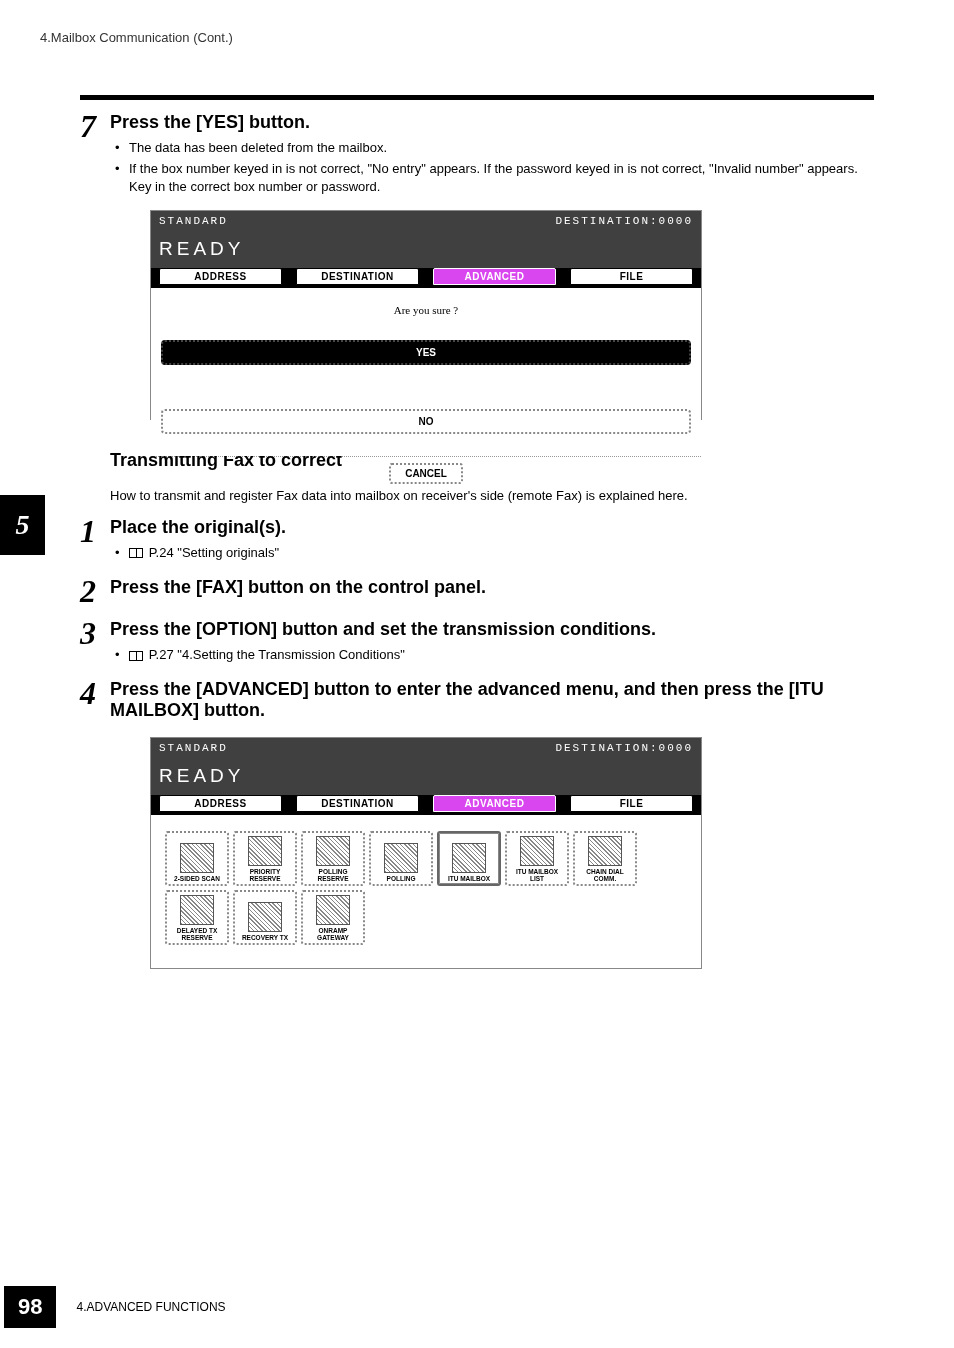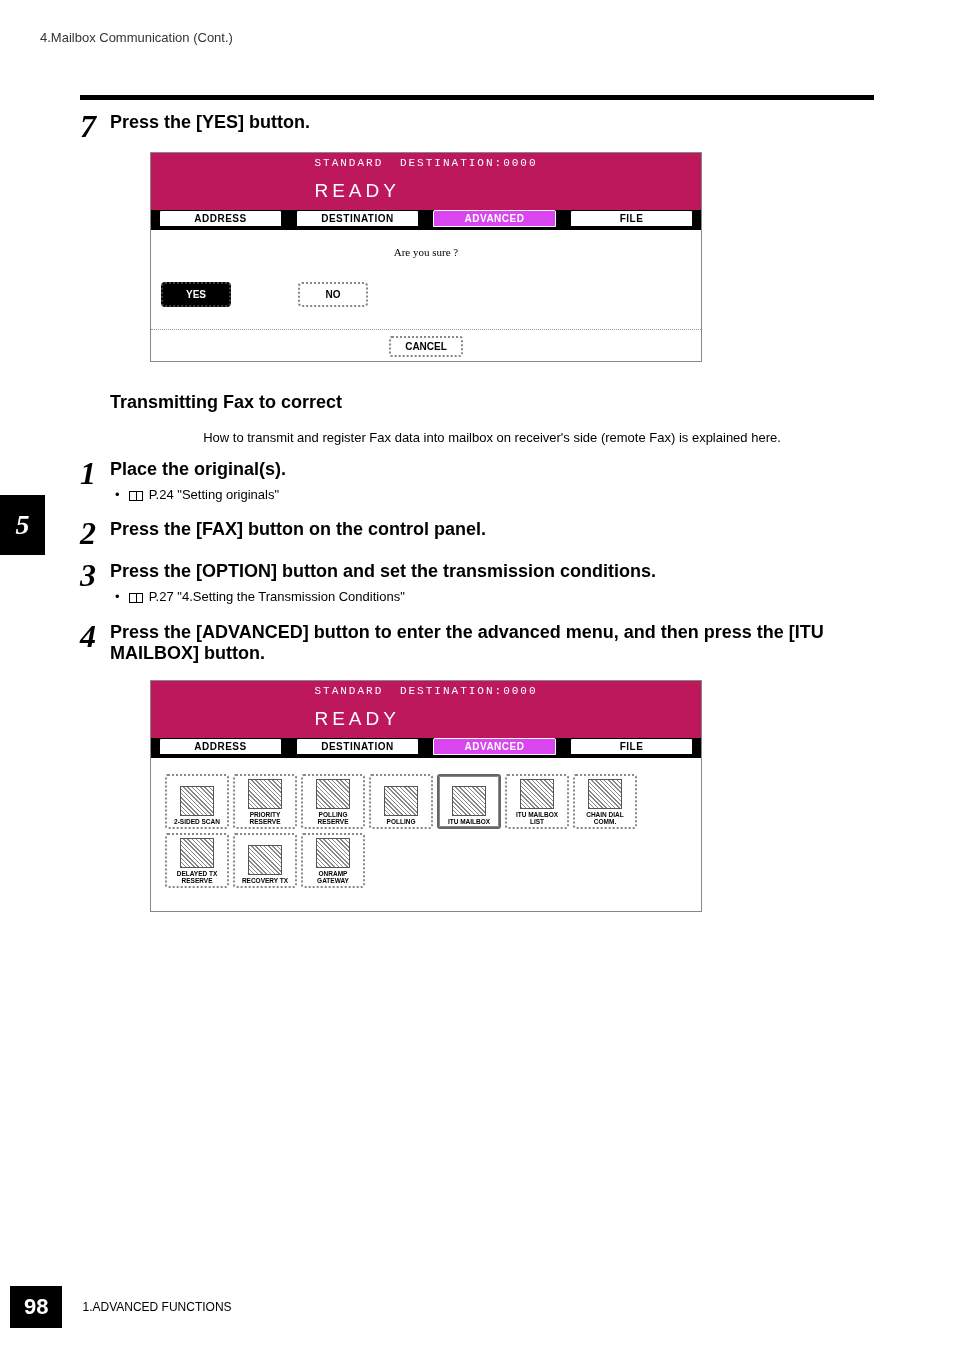--- a/index.html
+++ b/index.html
@@ -41,25 +41,25 @@
       width: 552px;
       border: 1px solid #888;
       background: #fff;
       font-family: "Courier New", monospace;
       font-size: 11px;
     }
     .screenshot.short { height: 210px; }
     .screenshot.tall { height: 232px; }
     
     .ss-header {
-      background: #be185d;
+      background: #404040;
       color: #fff;
       padding: 4px 8px 8px 8px;
       display: flex;
-      justify-content: center;
+      justify-content: space-between;
       align-items: flex-start;
       font-family: "Courier New", monospace;
       letter-spacing: 2px;
       font-size: 11px;
     }
     .ss-header .ready { font-size: 19px; font-family: Liberation Sans, sans-serif; letter-spacing: 4px; display: block; margin-top: 11px; }
     
     .ss-tabs { background: #000; padding: 0 8px 3px 8px; display: flex; gap: 14px; }
     .ss-tab {
       background: #fff;
@@ -71,21 +71,21 @@
       font-family: Arial, sans-serif;
       letter-spacing: 0.5px;
       border-radius: 2px 2px 0 0;
       flex: 1;
       text-align: center;
     }
     .ss-tab.active { background: #d946ef; color: #fff; border: 1px solid #fff; }
     
     .ss-body { padding: 10px; background: #fff; position: relative; }
     .ss-prompt { text-align: center; font-family: Liberation Serif, serif; font-size: 11px; margin: 6px 0 24px 0; }
-    .ss-yesno { display: flex; justify-content: flex-start; gap: 67px; margin-bottom: 12px; }
+    .ss-yesno { display: flex; justify-content: space-between; gap: 44px; margin-bottom: 12px; flex-direction: column; }
     .ss-btn {
       border: 2px dotted #888;
       padding: 5px 20px;
       font-size: 10px;
       font-weight: bold;
       font-family: Arial, sans-serif;
       min-width: 70px;
       text-align: center;
       border-radius: 4px;
     }
@@ -107,25 +107,25 @@
       font-weight: bold;
       font-family: Arial, sans-serif;
       padding: 2px;
       text-align: center;
       border-radius: 3px;
     }
     .ss-grid-btn.sel { border: 2px solid #666; box-shadow: inset 0 0 0 1px #888; }
     .ss-grid-icon { width: 34px; height: 30px; background: repeating-linear-gradient(45deg, #888 0 1px, transparent 1px 3px); border: 1px solid #555; margin-bottom: 2px; }
     
     .section-heading { font-size: 18px; font-weight: bold; margin: 30px 0 8px 70px; }
-    .section-intro { font-size: 13px; margin: 16px 0 10px 70px; line-height: 1.4; text-align: center; }
+    .section-intro { font-size: 13px; margin: 16px 0 10px 70px; line-height: 1.4; }
     
     .page-number-bar {
       position: absolute;
-      left: 10px;
+      left: 4px;
       bottom: 20px;
       display: flex;
       align-items: center;
     }
     .page-number { background: #000; color: #fff; font-size: 22px; font-weight: bold; padding: 8px 14px; }
     .footer-text { font-size: 12px; margin-left: 20px; }
   </style>
 </head>
 <body>
 
@@ -133,20 +133,24 @@
 
   <div class="header-line">4.Mailbox Communication (Cont.)</div>
 
   <div class="chapter-tab">5</div>
 
   <div class="thick-rule"></div>
   <div class="step">
     <div class="step-num">7</div>
     <div class="step-body">
       <div class="step-title">Press the [YES] button.</div>
+      <ul class="bullet-list">
+        <li>The data has been deleted from the mailbox.</li>
+        <li>If the box number keyed in is not correct, "No entry" appears. If the password keyed in is not correct, "Invalid number" appears. Key in the correct box number or password.</li>
+      </ul>
     </div>
   </div>
 
   <div class="screenshot short">
     <div class="ss-header">
       <div>
         <span>STANDARD</span><br>
         <span class="ready">READY</span>
       </div>
       <div>DESTINATION:0000</div>
@@ -261,16 +265,16 @@
         <div class="ss-grid-btn">
             <div class="ss-grid-icon"></div>
             <span>ONRAMP GATEWAY</span>
           </div>
       </div>
     </div>
   </div>
 
   <div class="page-number-bar">
     <div class="page-number">98</div>
-    <div class="footer-text">1.ADVANCED FUNCTIONS</div>
+    <div class="footer-text">4.ADVANCED FUNCTIONS</div>
   </div>
 
 </div>
 
 </body></html>

